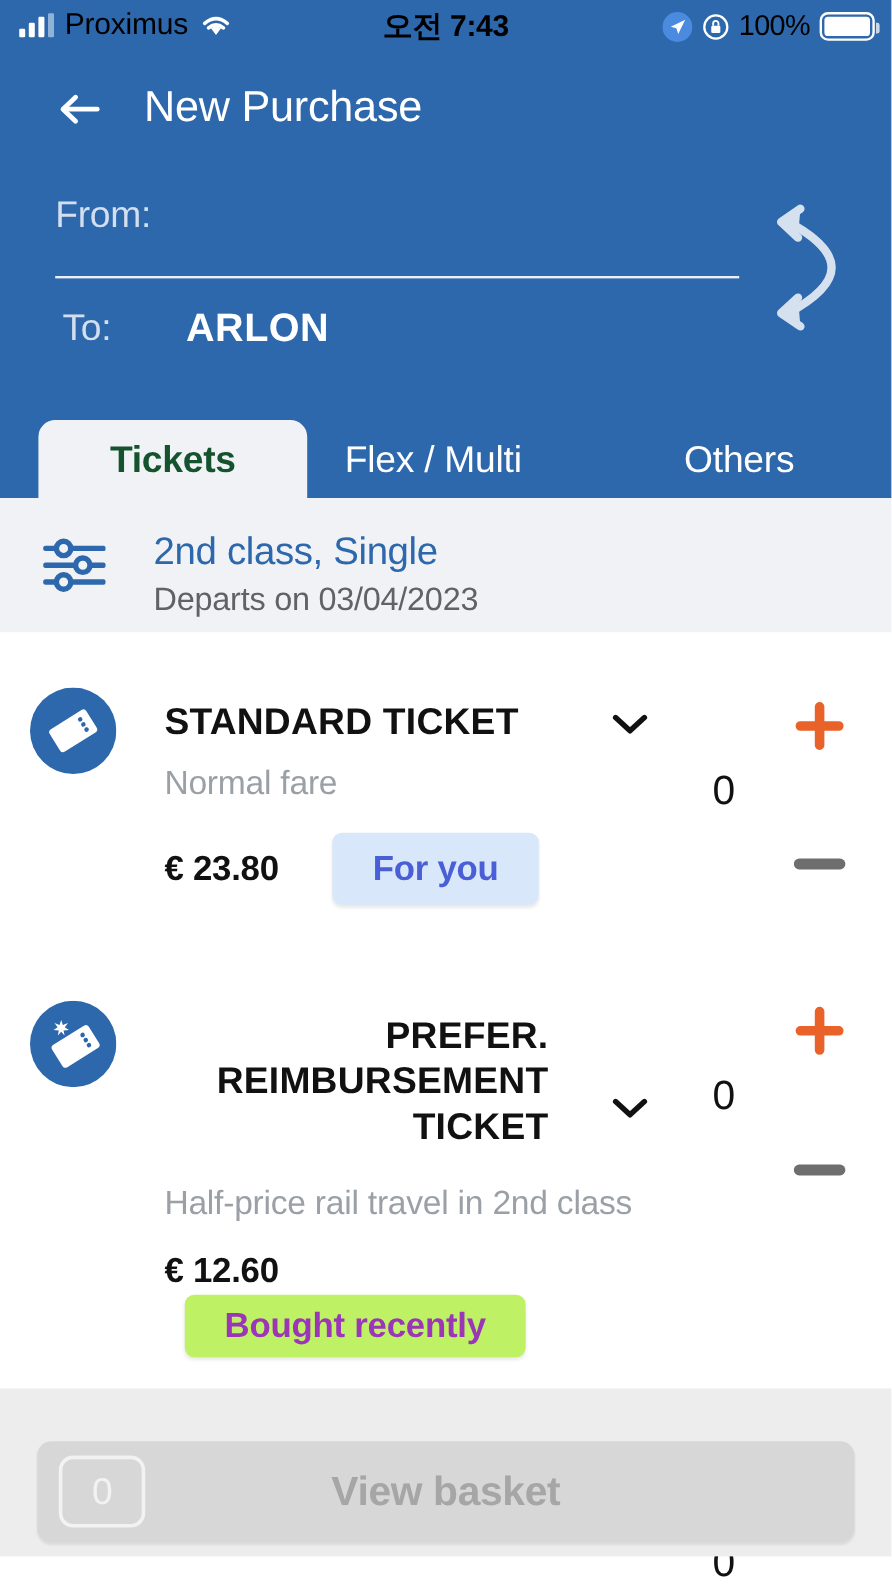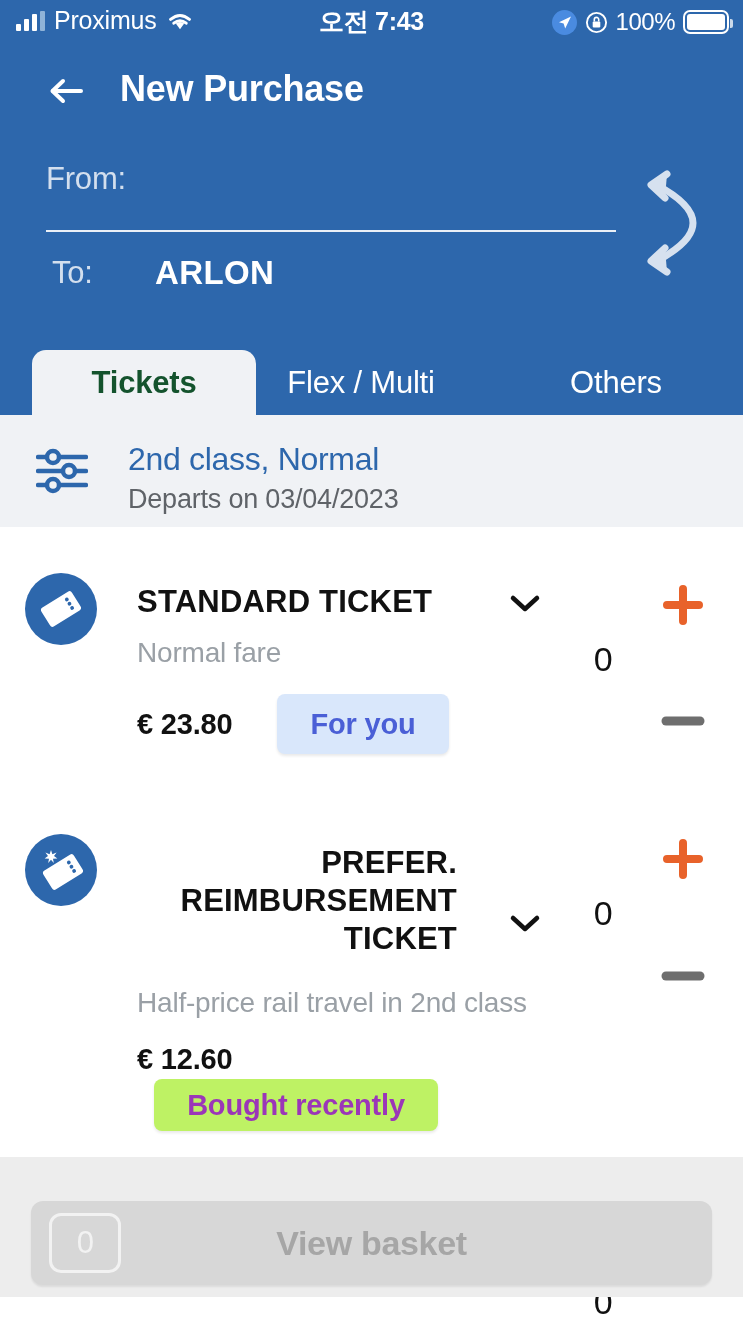--- a/index.html
+++ b/index.html
@@ -20,21 +20,21 @@
     position: absolute; left: 0; top: 0;
     width: 743px; height: 415px;
     background: #2D67AC;
   }
 
   
   .statusbar {
     position: absolute; left: 0; top: 0;
     width: 743px; height: 46px;
     display: flex; align-items: center;
-    color: #ffffff;
+    color: #000000;
   }
   .sb-left {
     position: absolute; left: 16px; top: 6px;
     display: flex; align-items: center; gap: 9px;
   }
   .sig-bars { display: flex; align-items: flex-end; gap: 3px; height: 20px; }
   .sig-bars i { display: block; width: 5px; background: #ffffff; border-radius: 1px; }
   .sig-bars i:nth-child(1) { height: 7px; }
   .sig-bars i:nth-child(2) { height: 12px; }
   .sig-bars i:nth-child(3) { height: 17px; }
@@ -64,21 +64,21 @@
   .battery i { display: block; width: 100%; height: 100%; background: #ffffff; border-radius: 3px; }
 
   
   .navrow { position: absolute; left: 0; top: 60px; width: 743px; height: 62px; }
   .back-btn {
     position: absolute; left: 45px; top: 10px;
     width: 42px; height: 42px; cursor: pointer;
   }
   .page-title {
     position: absolute; left: 120px; top: 8px;
-    color: #ffffff; font-size: 36px; font-weight: bold; letter-spacing: -0.2px;
+    color: #ffffff; font-size: 36px; font-weight: normal; letter-spacing: -0.2px;
   }
 
   
   .od { position: absolute; left: 0; top: 148px; width: 743px; }
   .od-row { position: relative; height: 62px; display: flex; align-items: center; }
   .od-label {
     color: #D3DFEE; font-size: 31px; font-weight: normal; letter-spacing: -0.2px;
   }
   .od-value {
     color: #ffffff; font-size: 33px; font-weight: bold; letter-spacing: 0.4px;
@@ -286,21 +286,21 @@
       <svg viewBox="0 0 52 46" width="52" height="46">
         <path d="M2 9 H50" stroke="#2D67AC" stroke-width="4.5" stroke-linecap="round"></path>
         <path d="M2 23 H50" stroke="#2D67AC" stroke-width="4.5" stroke-linecap="round"></path>
         <path d="M2 37 H50" stroke="#2D67AC" stroke-width="4.5" stroke-linecap="round"></path>
         <circle cx="17" cy="9" r="6" fill="#F0F2F5" stroke="#2D67AC" stroke-width="4.5"></circle>
         <circle cx="33" cy="23" r="6" fill="#F0F2F5" stroke="#2D67AC" stroke-width="4.5"></circle>
         <circle cx="17" cy="37" r="6" fill="#F0F2F5" stroke="#2D67AC" stroke-width="4.5"></circle>
       </svg>
     </span>
     <div class="filter-texts">
-      <div class="filter-title">2nd class, Normal</div>
+      <div class="filter-title">2nd class, Single</div>
       <div class="filter-sub">Departs on 03/04/2023</div>
     </div>
   </div>
 
   <div class="peek-count">0</div>
 
   <div class="list">
 
     <div class="ticket t1">
       <span class="t-icon" style="top:46px;">

